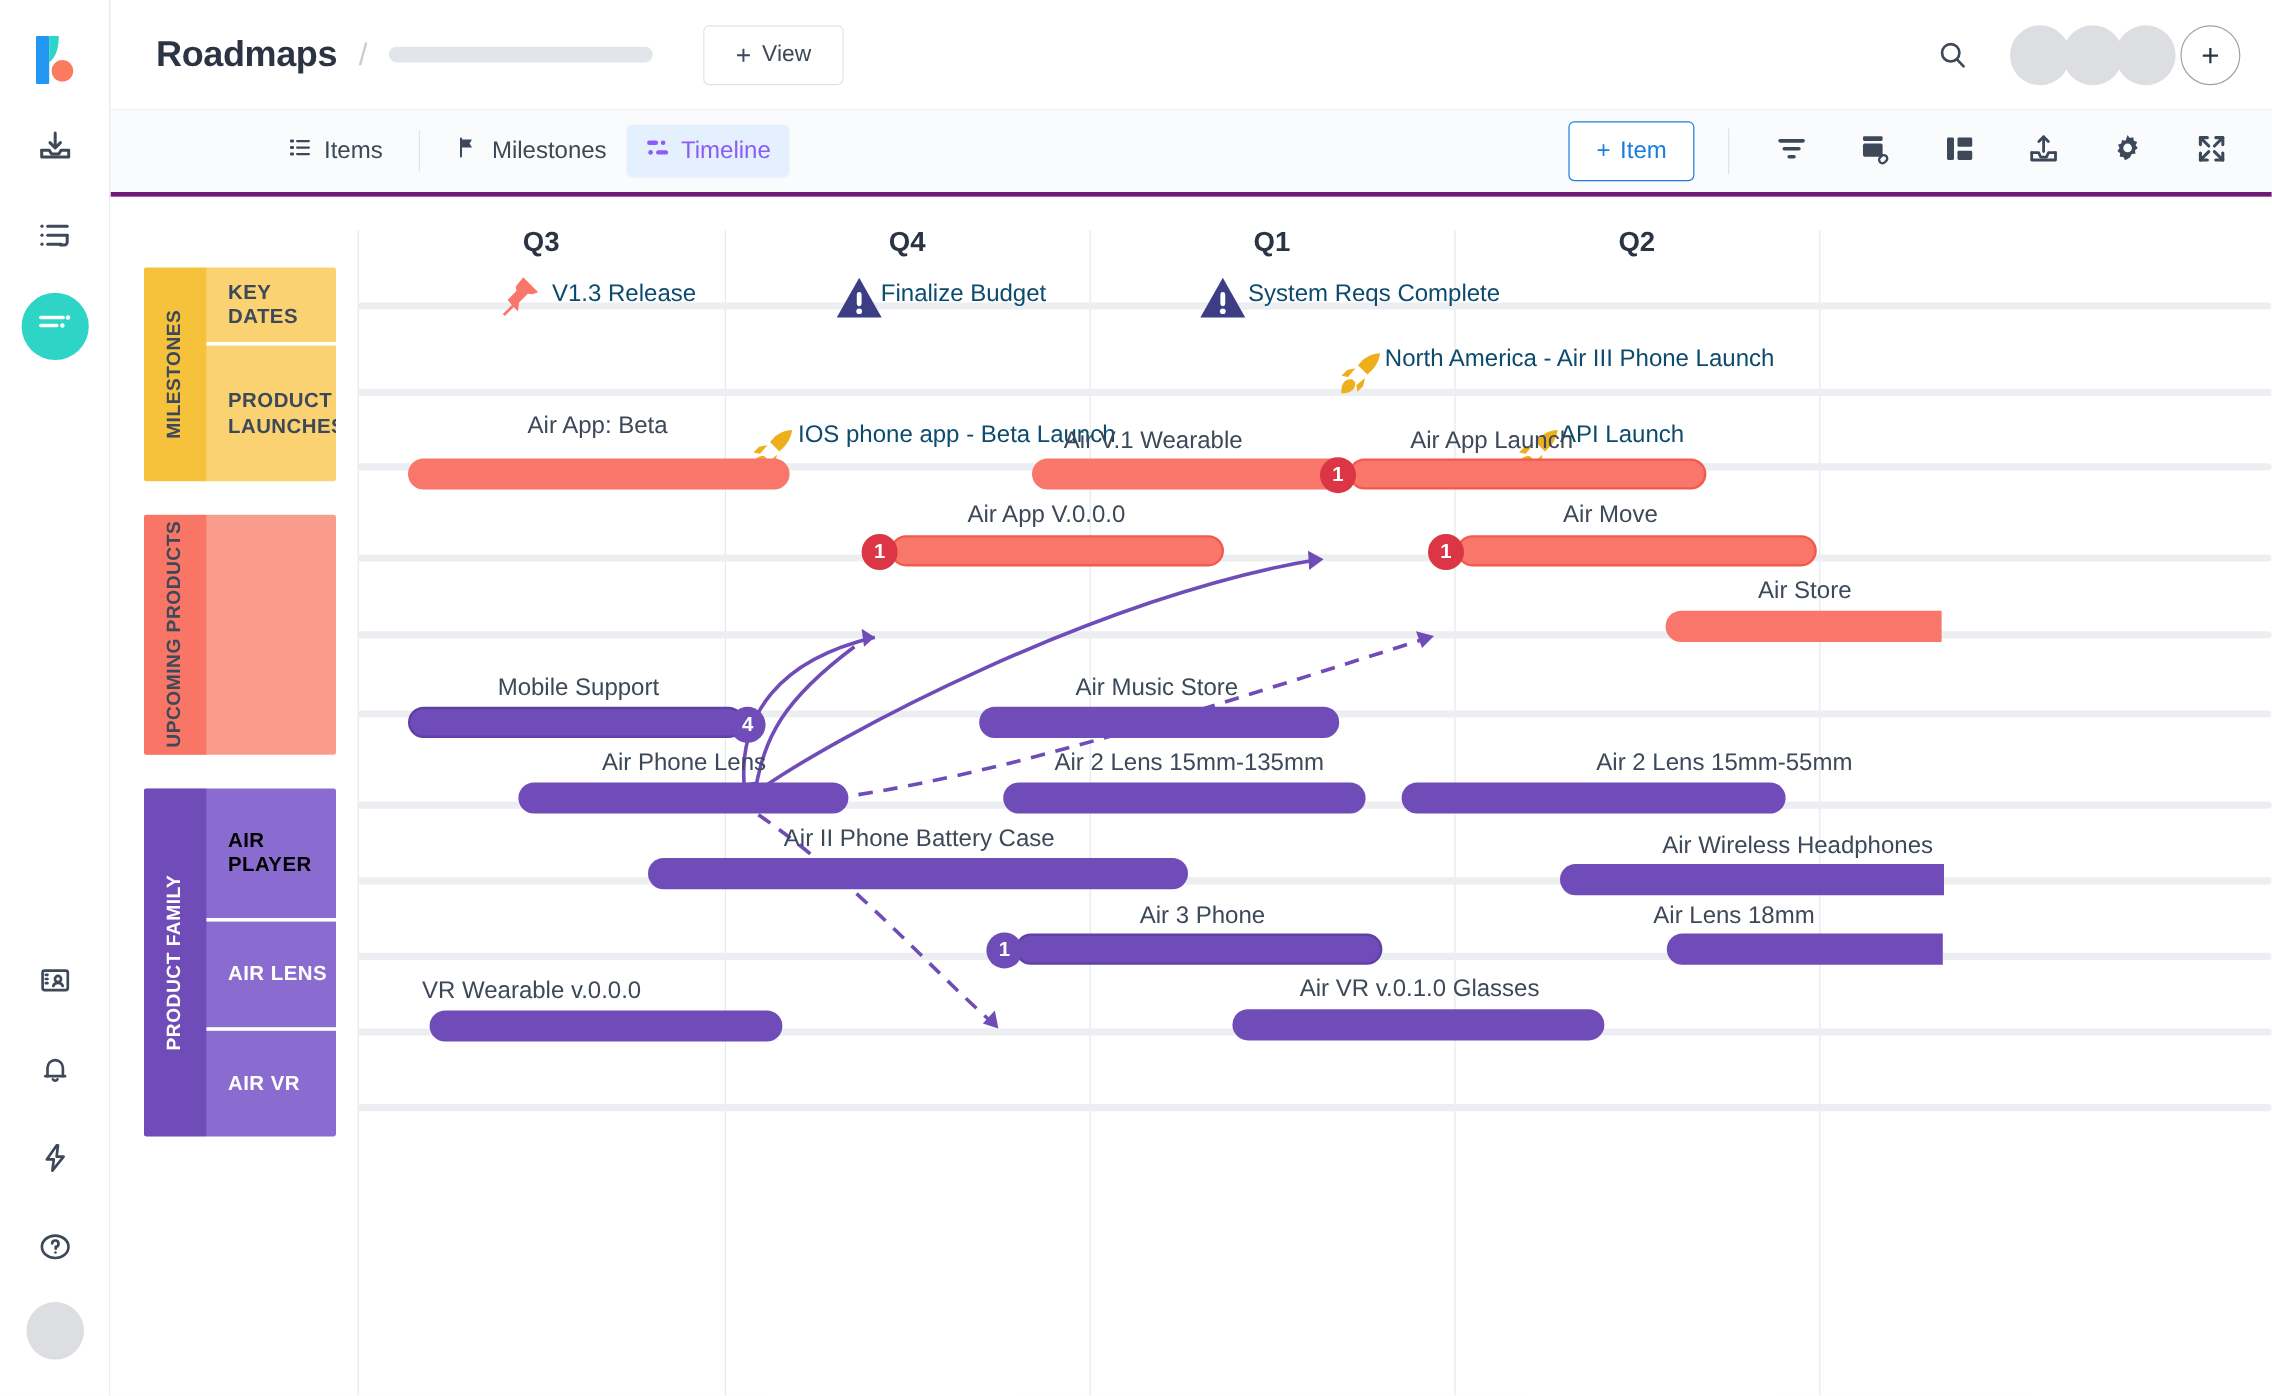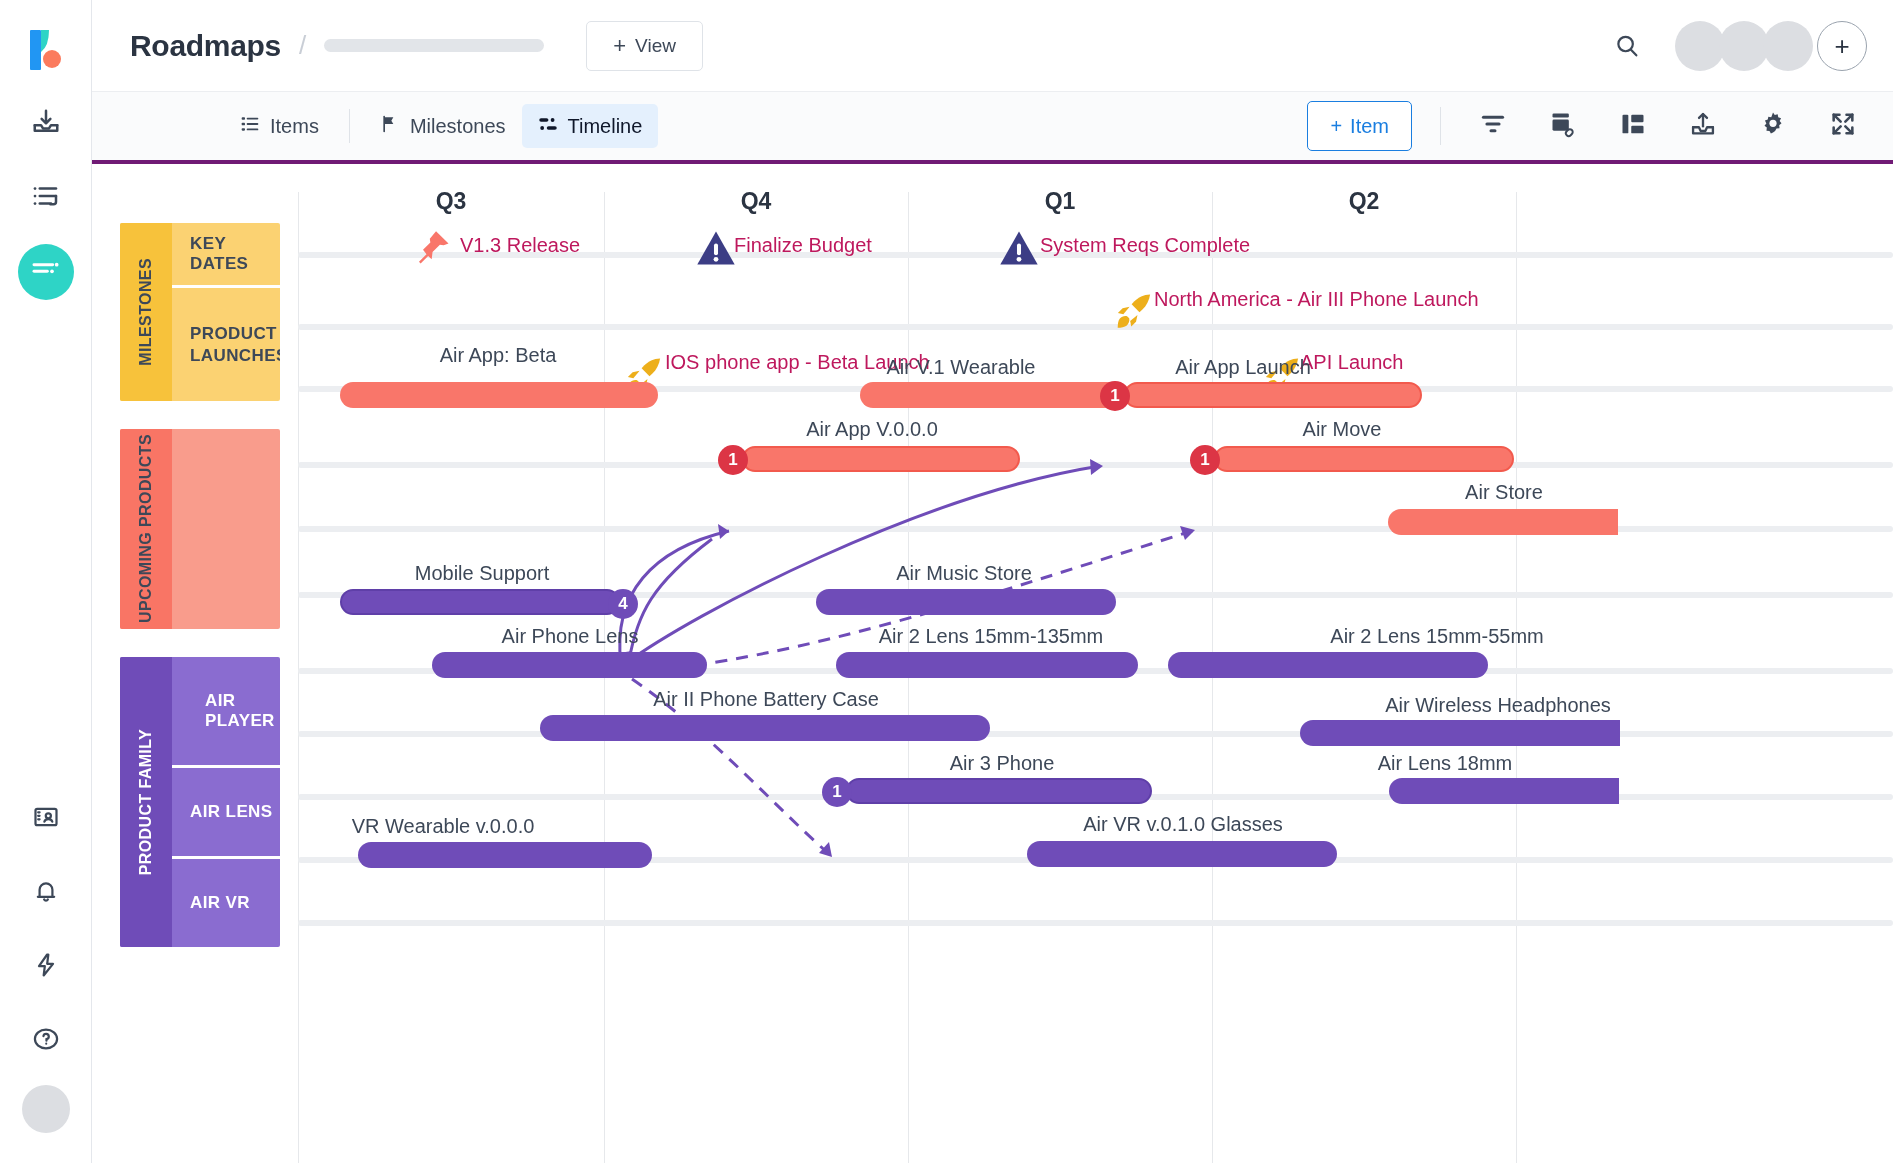--- a/index.html
+++ b/index.html
@@ -85,21 +85,21 @@
     display: flex; align-items: center;
     padding: 0 26px 0 132px;
     background: #fafbfc;
     border-bottom: 4px solid #701a75;
   }
   .tab {
     display: flex; align-items: center; gap: 10px;
     height: 44px; padding: 0 16px; border-radius: 5px;
     font-size: 20px; color: #3d4858; cursor: pointer;
   }
-  .tab.active { background: #e4f0fd; color: #0f172a; font-weight: 500; }
+  .tab.active { background: #e4f0fd; color: #8b5cf6; font-weight: 500; }
   .tab-divider { width: 1px; height: 34px; background: #dfe3e8; margin: 0 14px; }
   .toolbar-right { margin-left: auto; display: flex; align-items: center; }
   .item-btn {
     border: 1px solid #1a7ee0; border-radius: 5px;
     background: #fff; color: #1a7ee0;
     height: 50px; padding: 0 22px;
     font-size: 20px; font-family: inherit; font-weight: 500;
     display: flex; align-items: center; gap: 8px; cursor: pointer;
   }
   .tb-sep { width: 1px; height: 38px; background: #dfe3e8; margin: 0 28px; }
@@ -156,21 +156,21 @@
   .badge {
     position: absolute; width: 30px; height: 30px; border-radius: 50%;
     display: flex; align-items: center; justify-content: center;
     color: #fff; font-size: 17px; font-weight: bold;
     z-index: 6;
   }
   .badge.red { background: #dc3545; }
   .badge.purple { background: #6f4cb8; }
 
   .ms-label {
-    position: absolute; font-size: 20px; color: #be185d; white-space: nowrap;
+    position: absolute; font-size: 20px; color: #0c4a6e; white-space: nowrap;
   }
   .ms-icon { position: absolute; }
   svg.conn { position: absolute; inset: 0; pointer-events: none; overflow: visible; }
 </style>
 </head>
 <body>
 
 <div class="app">
 
   <div class="rail">
@@ -437,21 +437,21 @@
         <div class="group-spine" style="background:#F97565; color:#3d4858;">
           <span>UPCOMING PRODUCTS</span>
         </div>
       </div>
 
       <div class="group" style="left:28px; top:493px; width:160px; height:290px; background:#8A6CD0;">
         <div class="group-spine" style="background:#6F4CB8; color:#ffffff;">
           <span>PRODUCT FAMILY</span>
         </div>
         <div class="group-rows">
-          <div class="grow" style="color:#ffffff;margin-left:15px;">
+          <div class="grow" style="color:#000000;">
             <span>AIR PLAYER</span>
           </div>
           <div class="grow" style="color:#ffffff;">
             <span>AIR LENS</span>
           </div>
           <div class="grow" style="color:#ffffff;">
             <span>AIR VR</span>
           </div>
         </div>
       </div>

